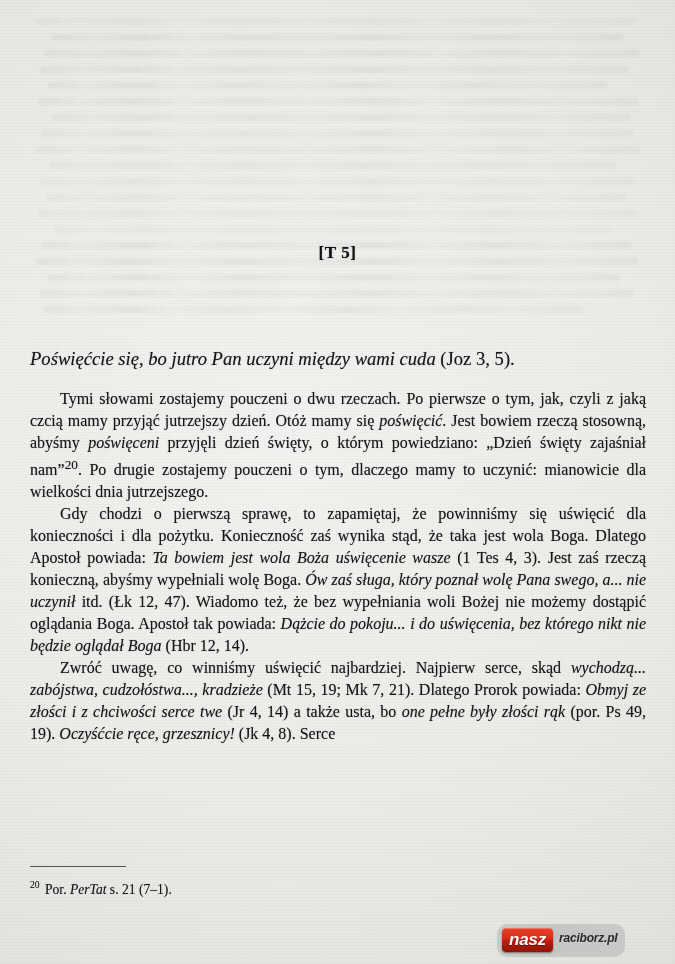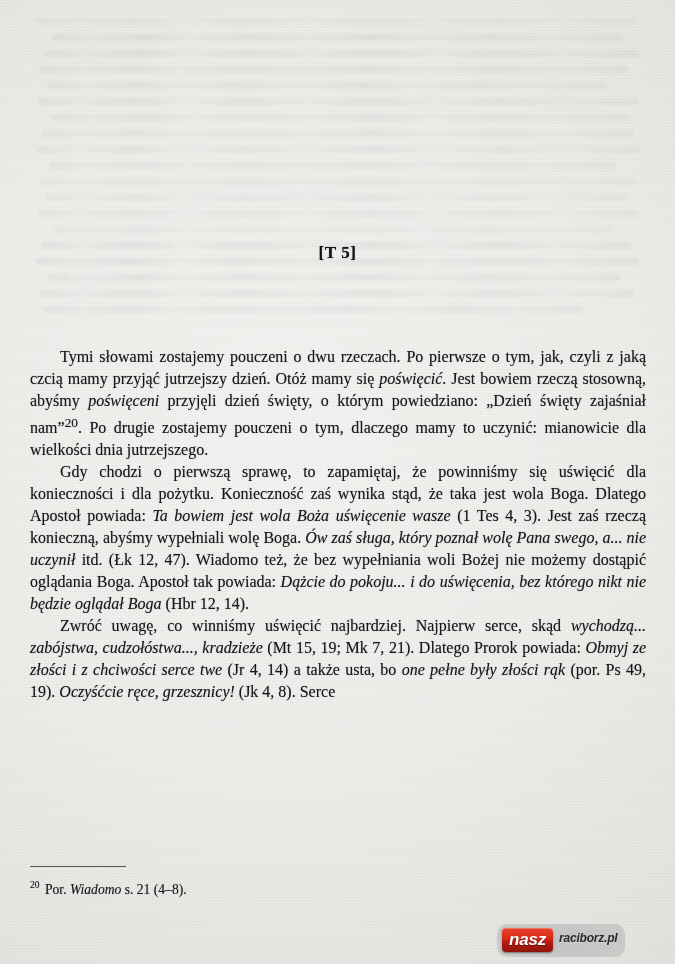--- a/index.html
+++ b/index.html
@@ -232,29 +232,30 @@
       <div class="bleed-line" style="top: 274px; left: 48px; width: 572px; opacity: 0.87;"></div>
       <div class="bleed-line" style="top: 290px; left: 40px; width: 594px; opacity: 0.84;"></div>
       <div class="bleed-line" style="top: 306px; left: 44px; width: 540px; opacity: 0.81;"></div>
     </div>
 
   <div class="tag-line">[T 5]</div>
 
 
   <div class="column">
 
+    <p class="verse"><span>Poświęćcie się, bo jutro Pan uczyni między wami cuda</span><span class="ref"> (Joz 3, 5).</span></p>
 
     <p class="body"><span>Tymi słowami zostajemy pouczeni o dwu rzeczach. Po pierwsze o tym, jak, czyli z jaką czcią mamy przyjąć jutrzejszy dzień. Otóż mamy się </span><em>poświęcić</em><span>. Jest bowiem rzeczą stosowną, abyśmy </span><em>poświęceni</em><span> przyjęli dzień święty, o którym powiedziano: „Dzień święty zajaśniał nam”</span><sup>20</sup><span>. Po drugie zostajemy pouczeni o tym, dlaczego mamy to uczynić: mianowicie dla wielkości dnia jutrzejszego.</span></p>
     <p class="body"><span>Gdy chodzi o pierwszą sprawę, to zapamiętaj, że powinniśmy się uświęcić dla konieczności i dla pożytku. Konieczność zaś wynika stąd, że taka jest wola Boga. Dlatego Apostoł powiada: </span><em>Ta bowiem jest wola Boża uświęcenie wasze</em><span> (1 Tes 4, 3). Jest zaś rzeczą konieczną, abyśmy wypełniali wolę Boga. </span><em>Ów zaś sługa, który poznał wolę Pana swego, a... nie uczynił</em><span> itd. (Łk 12, 47). Wiadomo też, że bez wypełniania woli Bożej nie możemy dostąpić oglądania Boga. Apostoł tak powiada: </span><em>Dążcie do pokoju... i do uświęcenia, bez którego nikt nie będzie oglądał Boga</em><span> (Hbr 12, 14).</span></p>
     <p class="body"><span>Zwróć uwagę, co winniśmy uświęcić najbardziej. Najpierw serce, skąd </span><em>wychodzą... zabójstwa, cudzołóstwa..., kradzieże</em><span> (Mt 15, 19; Mk 7, 21). Dlatego Prorok powiada: </span><em>Obmyj ze złości i z chciwości serce twe</em><span> (Jr 4, 14) a także usta, bo </span><em>one pełne były złości rąk</em><span> (por. Ps 49, 19). </span><em>Oczyśćcie ręce, grzesznicy!</em><span> (Jk 4, 8). Serce</span></p>
 
   </div>
 
   <div class="footnote-rule"></div>
 
-  <div class="footnote"><sup>20</sup><span> Por. </span><em>Wiadomo</em><span> s. 21 (4–8).</span></div>
+  <div class="footnote"><sup>20</sup><span> Por. </span><em>PerTat</em><span> s. 21 (7–1).</span></div>
 
   <div class="logo">
     <span class="logo-badge">nasz</span>
     <span class="logo-word">raciborz.pl</span>
   </div>
 
 </div>
 
 </body></html>

